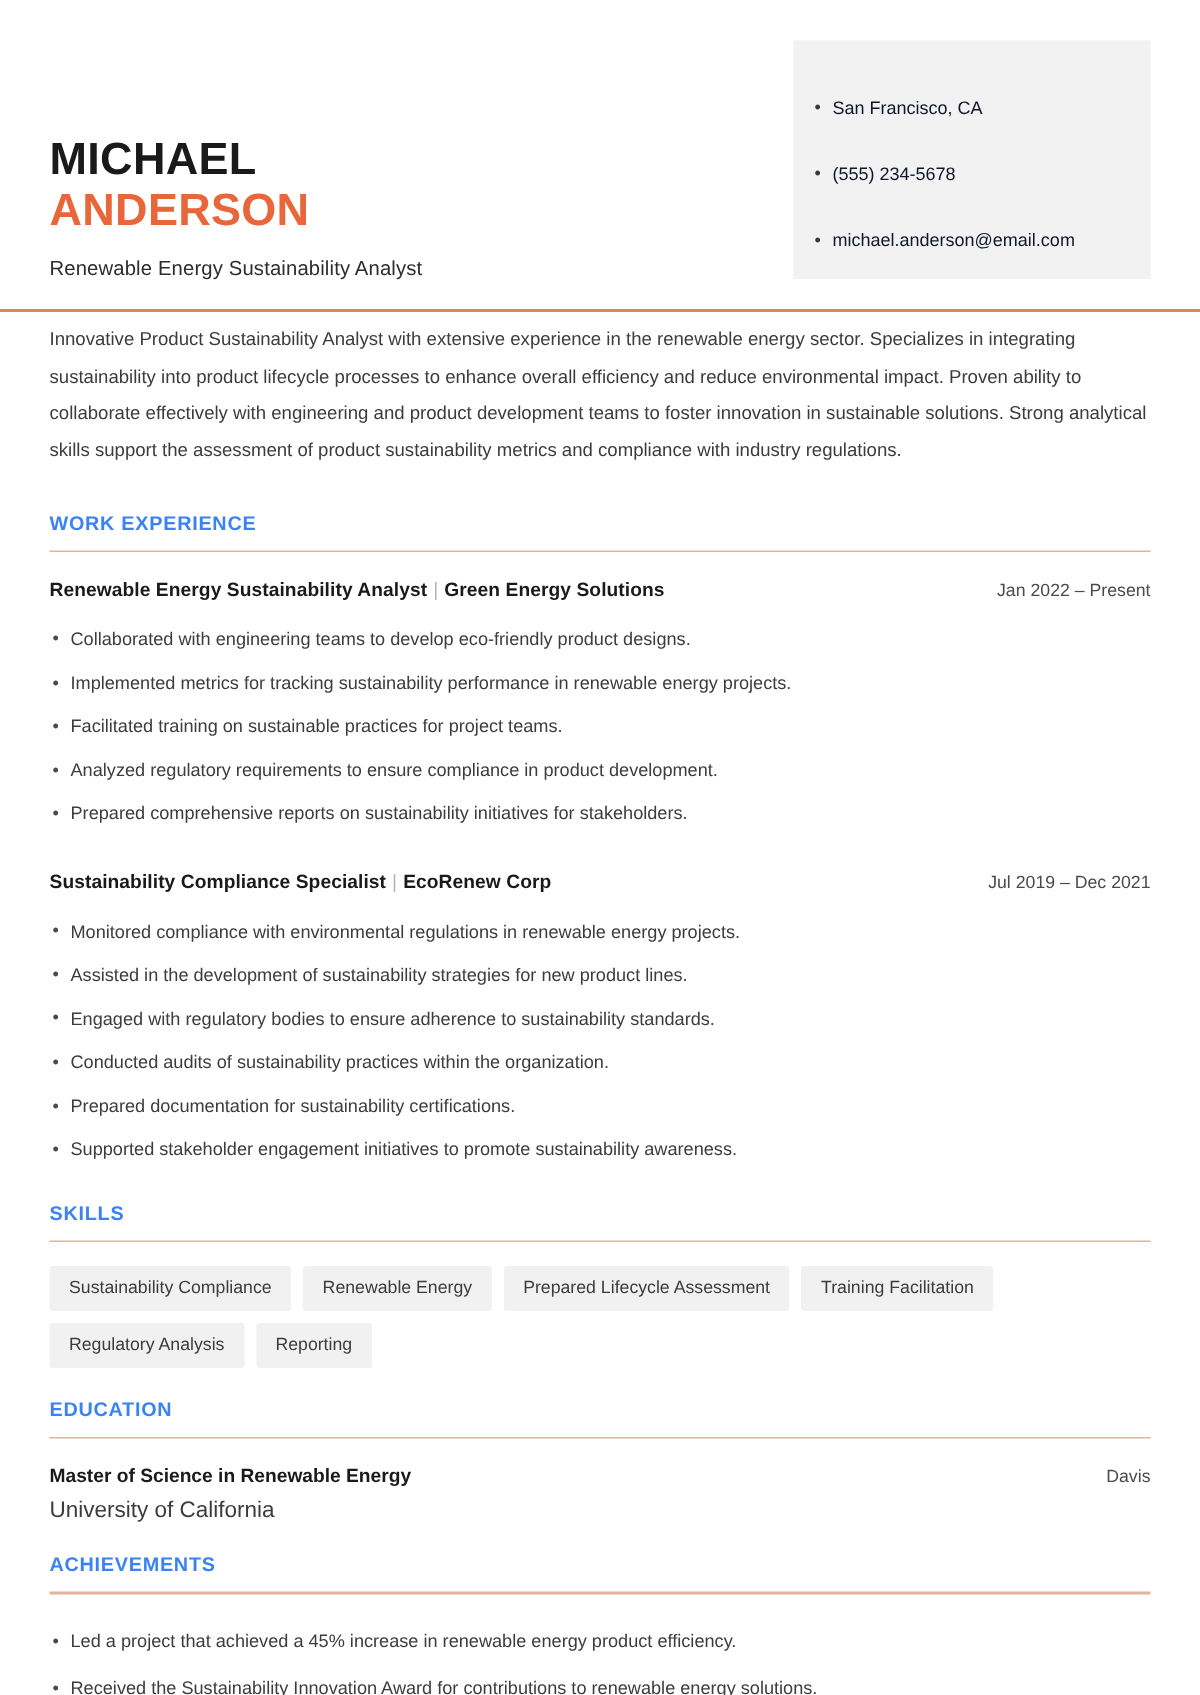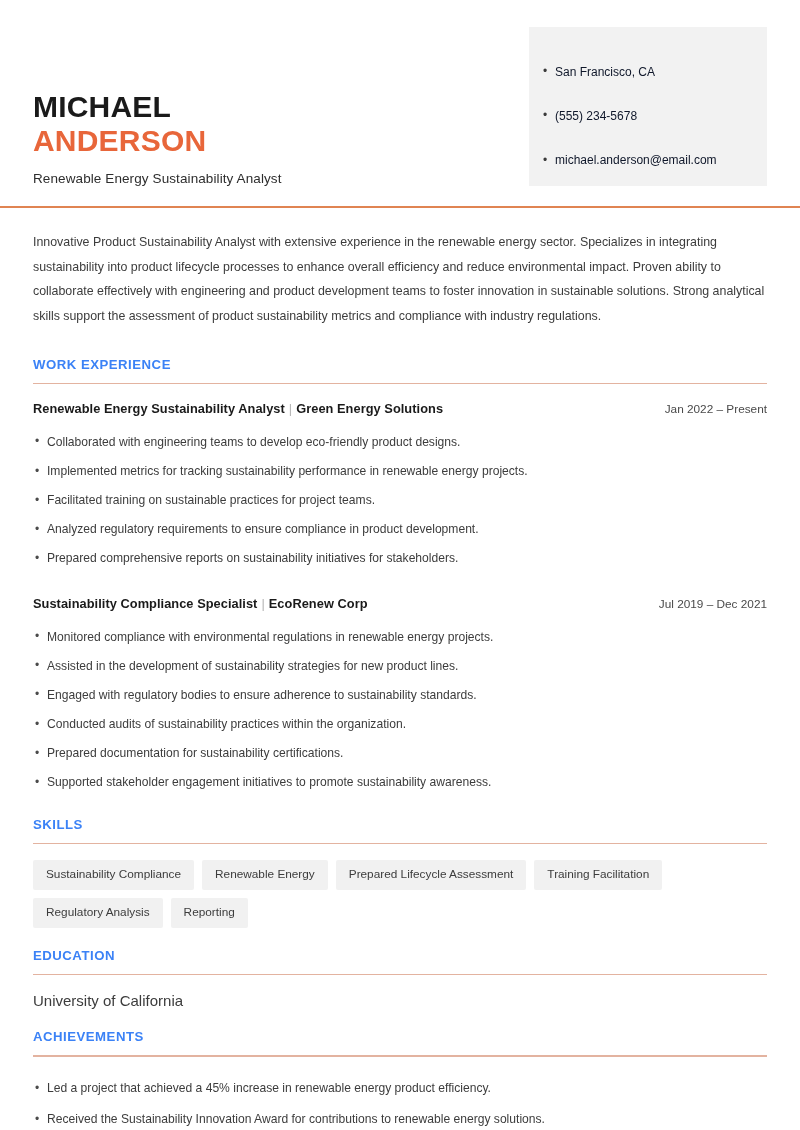--- a/index.html
+++ b/index.html
@@ -96,21 +96,21 @@
 
   
   .content {
     padding: 0 33px;
   }
 
   .summary {
     font-size: 12.4px;
     line-height: 2.0;
     color: #3c3c3c;
-    padding-top: 22px;
+    padding-top: 6px;
     padding-bottom: 8px;
     text-align: left;
   }
 
   
   .section { margin-top: 20px; }
 
   .section-title {
     color: #3b82f6;
     font-size: 13.2px;
@@ -321,20 +321,24 @@
         <span class="chip">Training Facilitation</span>
         <span class="chip">Regulatory Analysis</span>
         <span class="chip">Reporting</span>
       </div>
     </div>
 
     <div class="section">
       <div class="section-title">EDUCATION</div>
       <div class="section-rule"></div>
       <div class="edu-entry">
+        <div class="edu-head">
+          <div class="edu-degree">Master of Science in Renewable Energy</div>
+          <div class="edu-location">Davis</div>
+        </div>
         <div class="edu-school">University of California</div>
       </div>
     </div>
 
     <div class="section">
       <div class="section-title">ACHIEVEMENTS</div>
       <div class="section-rule"></div>
       <ul class="ach-bullets">
         <li>Led a project that achieved a 45% increase in renewable energy product efficiency.</li>
         <li>Received the Sustainability Innovation Award for contributions to renewable energy solutions.</li>

